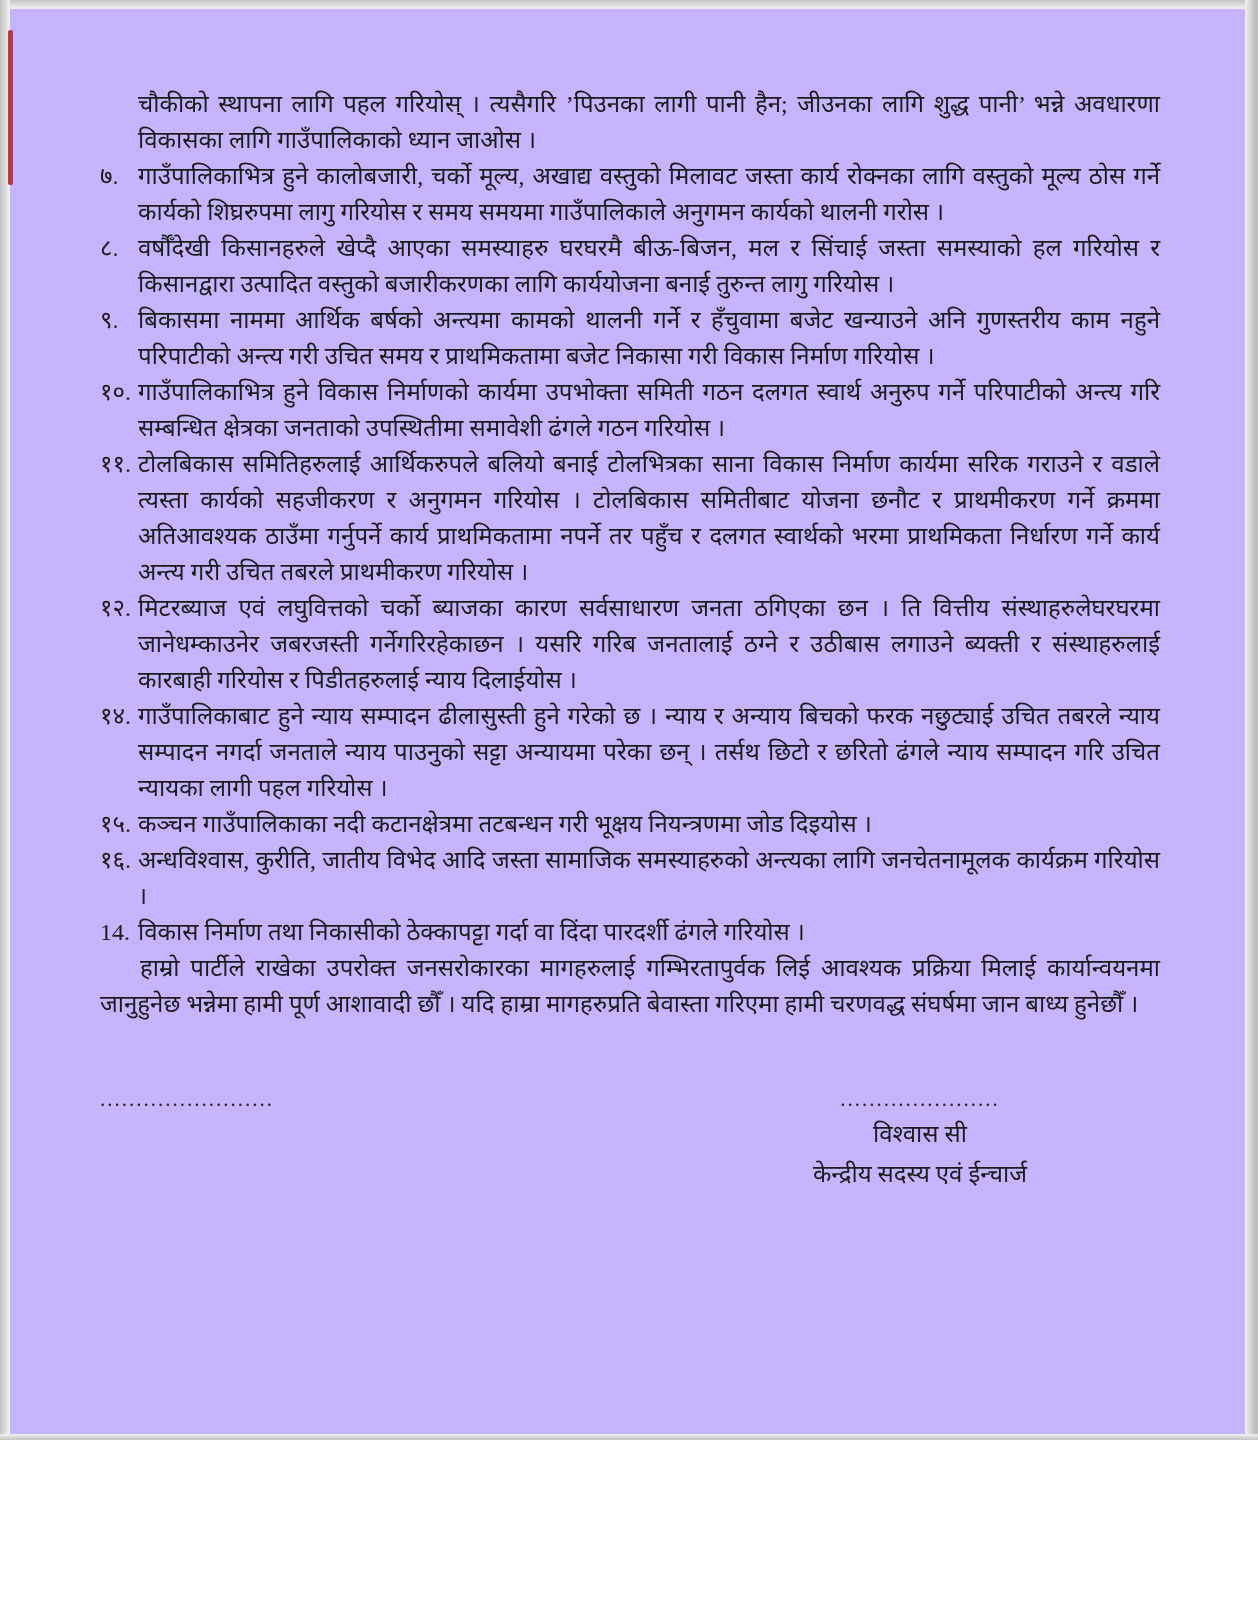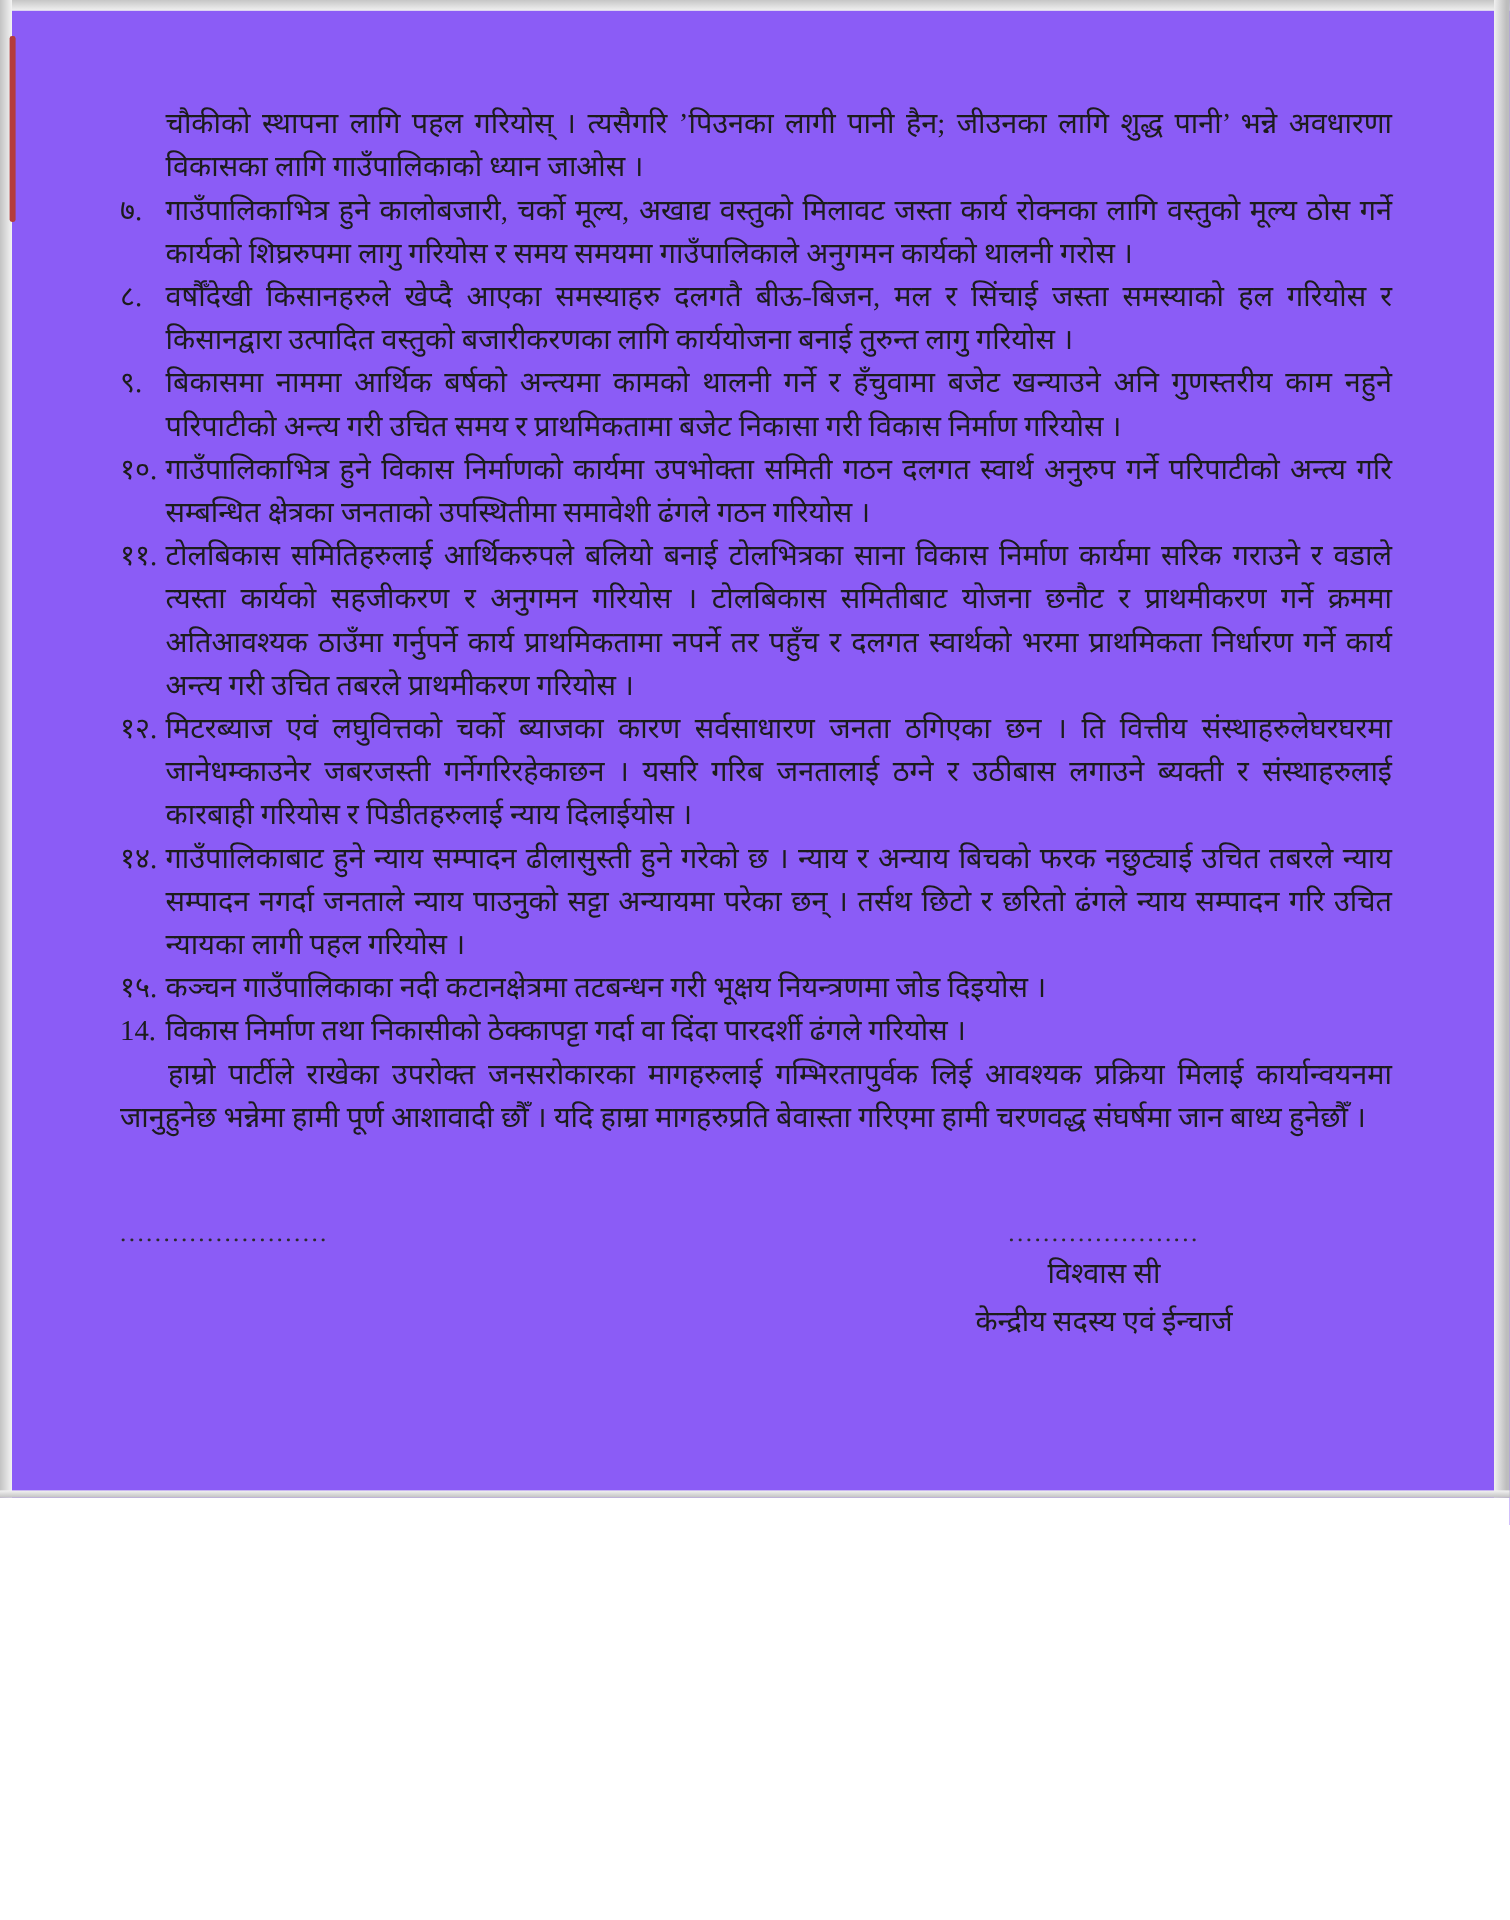--- a/index.html
+++ b/index.html
@@ -3,21 +3,21 @@
 <meta charset="utf-8">
 <style>
   html,body{margin:0;padding:0;}
   body{
     width:1258px;height:1600px;
     background:#ffffff;
     font-family:"Liberation Serif","DejaVu Serif",serif;
     color:#1c1c1c;
     overflow:hidden;
   }
-  .scan{position:relative;width:1258px;height:1248px;background:#8b5cf6;}
+  .scan{position:relative;width:1258px;height:1440px;background:#c4b5fd;}
   .edge{position:absolute;}
   .edge-top{top:0;left:0;right:0;height:9px;background:linear-gradient(180deg,#c6c6c6,#f1f1f1);}
   .edge-left{top:0;left:0;bottom:0;width:10px;background:linear-gradient(90deg,#c3c3c3,#f3f3f3);}
   .edge-right{top:0;right:0;bottom:0;width:13px;background:linear-gradient(270deg,#bdbdbd 20%,#f0f0f0);}
   .edge-bottom{left:0;right:0;bottom:0;height:6px;background:linear-gradient(0deg,#c2c2c2,#f2f2f2);}
   .red-mark{position:absolute;left:8px;top:30px;width:5px;height:155px;background:#b43c3c;border-radius:2px;}
 
   .content{
     position:absolute;left:100px;right:98px;top:86px;
     font-size:24px;line-height:36px;text-align:justify;
@@ -46,27 +46,28 @@
   <div class="edge edge-left"></div>
   <div class="edge edge-right"></div>
   <div class="edge edge-bottom"></div>
   <div class="red-mark"></div>
 
   <div class="content">
 
     <p class="intro">चौकीको स्थापना लागि पहल गरियोस् । त्यसैगरि ’पिउनका लागी पानी हैन; जीउनका लागि शुद्ध पानी’ भन्ने अवधारणा विकासका लागि गाउँपालिकाको ध्यान जाओस ।</p>
 
     <div class="item"><span class="num">७.</span><span>गाउँपालिकाभित्र हुने कालोबजारी, चर्को मूल्य, अखाद्य वस्तुको मिलावट जस्ता कार्य रोक्नका लागि वस्तुको मूल्य ठोस गर्ने कार्यको शिघ्ररुपमा लागु गरियोस र समय समयमा गाउँपालिकाले अनुगमन कार्यको थालनी गरोस ।</span></div>
-    <div class="item"><span class="num">८.</span><span>वर्षौँदेखी किसानहरुले खेप्दै आएका समस्याहरु दलगतै बीऊ-बिजन, मल र सिंचाई जस्ता समस्याको हल गरियोस र किसानद्वारा उत्पादित वस्तुको बजारीकरणका लागि कार्ययोजना बनाई तुरुन्त लागु गरियोस ।</span></div>
+    <div class="item"><span class="num">८.</span><span>वर्षौँदेखी किसानहरुले खेप्दै आएका समस्याहरु घरघरमै बीऊ-बिजन, मल र सिंचाई जस्ता समस्याको हल गरियोस र किसानद्वारा उत्पादित वस्तुको बजारीकरणका लागि कार्ययोजना बनाई तुरुन्त लागु गरियोस ।</span></div>
     <div class="item"><span class="num">९.</span><span>बिकासमा नाममा आर्थिक बर्षको अन्त्यमा कामको थालनी गर्ने र हँचुवामा बजेट खन्याउने अनि गुणस्तरीय काम नहुने परिपाटीको अन्त्य गरी उचित समय र प्राथमिकतामा बजेट निकासा गरी विकास निर्माण गरियोस ।</span></div>
     <div class="item"><span class="num">१०.</span><span>गाउँपालिकाभित्र हुने विकास निर्माणको कार्यमा उपभोक्ता समिती गठन दलगत स्वार्थ अनुरुप गर्ने परिपाटीको अन्त्य गरि सम्बन्धित क्षेत्रका जनताको उपस्थितीमा समावेशी ढंगले गठन गरियोस ।</span></div>
     <div class="item"><span class="num">११.</span><span>टोलबिकास समितिहरुलाई आर्थिकरुपले बलियो बनाई टोलभित्रका साना विकास निर्माण कार्यमा सरिक गराउने र वडाले त्यस्ता कार्यको सहजीकरण र अनुगमन गरियोस । टोलबिकास समितीबाट योजना छनौट र प्राथमीकरण गर्ने क्रममा अतिआवश्यक ठाउँमा गर्नुपर्ने कार्य प्राथमिकतामा नपर्ने तर पहुँच र दलगत स्वार्थको भरमा प्राथमिकता निर्धारण गर्ने कार्य अन्त्य गरी उचित तबरले प्राथमीकरण गरियोस ।</span></div>
     <div class="item"><span class="num">१२.</span><span>मिटरब्याज एवं लघुवित्तको चर्को ब्याजका कारण सर्वसाधारण जनता ठगिएका छन । ति वित्तीय संस्थाहरुलेघरघरमा जानेधम्काउनेर जबरजस्ती गर्नेगरिरहेकाछन । यसरि गरिब जनतालाई ठग्ने र उठीबास लगाउने ब्यक्ती र संस्थाहरुलाई कारबाही गरियोस र पिडीतहरुलाई न्याय दिलाईयोस ।</span></div>
     <div class="item"><span class="num">१४.</span><span>गाउँपालिकाबाट हुने न्याय सम्पादन ढीलासुस्ती हुने गरेको छ । न्याय र अन्याय बिचको फरक नछुट्याई उचित तबरले न्याय सम्पादन नगर्दा जनताले न्याय पाउनुको सट्टा अन्यायमा परेका छन् । तर्सथ छिटो र छरितो ढंगले न्याय सम्पादन गरि उचित न्यायका लागी पहल गरियोस ।</span></div>
     <div class="item"><span class="num">१५.</span><span>कञ्चन गाउँपालिकाका नदी कटानक्षेत्रमा तटबन्धन गरी भूक्षय नियन्त्रणमा जोड दिइयोस ।</span></div>
+    <div class="item"><span class="num">१६.</span><span>अन्धविश्वास, कुरीति, जातीय विभेद आदि जस्ता सामाजिक समस्याहरुको अन्त्यका लागि जनचेतनामूलक कार्यक्रम गरियोस ।</span></div>
     <div class="item"><span class="num">14.</span><span>विकास निर्माण तथा निकासीको ठेक्कापट्टा गर्दा वा दिंदा पारदर्शी ढंगले गरियोस ।</span></div>
 
     <p class="closing">हाम्रो पार्टीले राखेका उपरोक्त जनसरोकारका मागहरुलाई गम्भिरतापुर्वक लिई आवश्यक प्रक्रिया मिलाई कार्यान्वयनमा जानुहुनेछ भन्नेमा हामी पूर्ण आशावादी छौँ । यदि हाम्रा मागहरुप्रति बेवास्ता गरिएमा हामी चरणवद्ध संघर्षमा जान बाध्य हुनेछौँ ।</p>
 
 
     <div class="sigs">
       <div class="sig sig-left">
         <div class="dots">........................</div>
       </div>
       <div class="sig sig-right">

